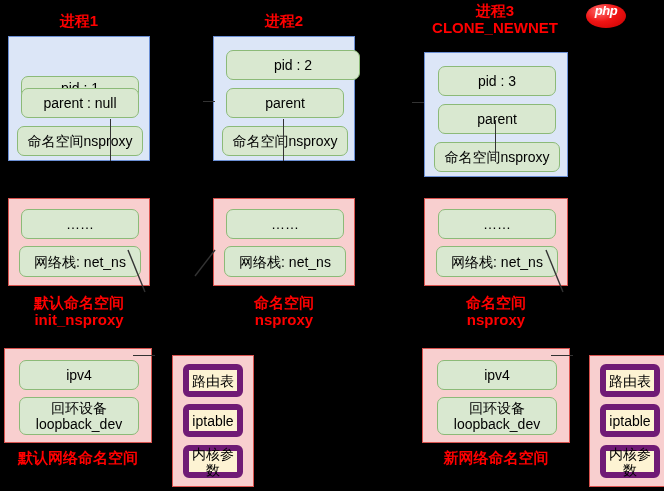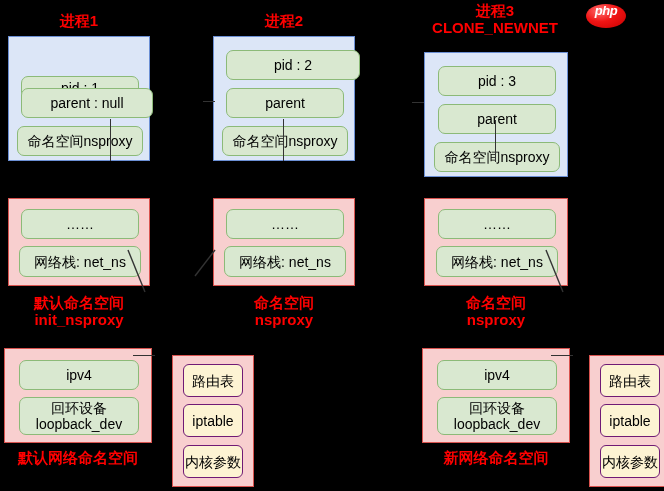--- a/index.html
+++ b/index.html
@@ -57,21 +57,21 @@
     align-items: center;
     justify-content: center;
     text-align: center;
     color: #000000;
     font-size: 14px;
     line-height: 16px;
   }
   .cell-yellow {
     position: absolute;
     background: #fdf3d3;
-    border: 1px solid #701a75;
+    border: 6px solid #701a75;
     border-radius: 6px;
     box-sizing: border-box;
     display: flex;
     align-items: center;
     justify-content: center;
     text-align: center;
     color: #000000;
     font-size: 14px;
     line-height: 16px;
   }
@@ -118,21 +118,21 @@
   <div class="php-logo" style="left:586px; top:4px;">
     <span>php</span>
   </div>
 
   <div class="hdr" style="left:8px; top:12px; width:142px;">
     <span class="l1">进程1</span>
   </div>
 
   <div class="box-blue" style="left:8px; top:36px; width:142px; height:125px;">
     <div class="cell-green" style="left:12px; top:13px; width:118px; height:23px;margin-top:26px;">pid : 1</div>
-    <div class="cell-green" style="left:12px; top:51px; width:132px; height:30px;">parent : null</div>
+    <div class="cell-green" style="left:12px; top:51px; width:118px; height:30px;">parent : null</div>
     <div class="cell-green" style="left:8px; top:89px; width:126px; height:30px;">命名空间nsproxy</div>
   </div>
 
   <div class="conn conn-v" style="left:110px; top:119px; height:42px;"></div>
 
   <div class="box-pink" style="left:8px; top:198px; width:142px; height:88px;">
     <div class="cell-green" style="left:12px; top:10px; width:118px; height:30px;">……</div>
     <div class="cell-green" style="left:10px; top:47px; width:122px; height:31px;">网络栈: net_ns</div>
   </div>
   <svg class="diag" style="left:128px; top:250px; width:26px; height:46px;">

